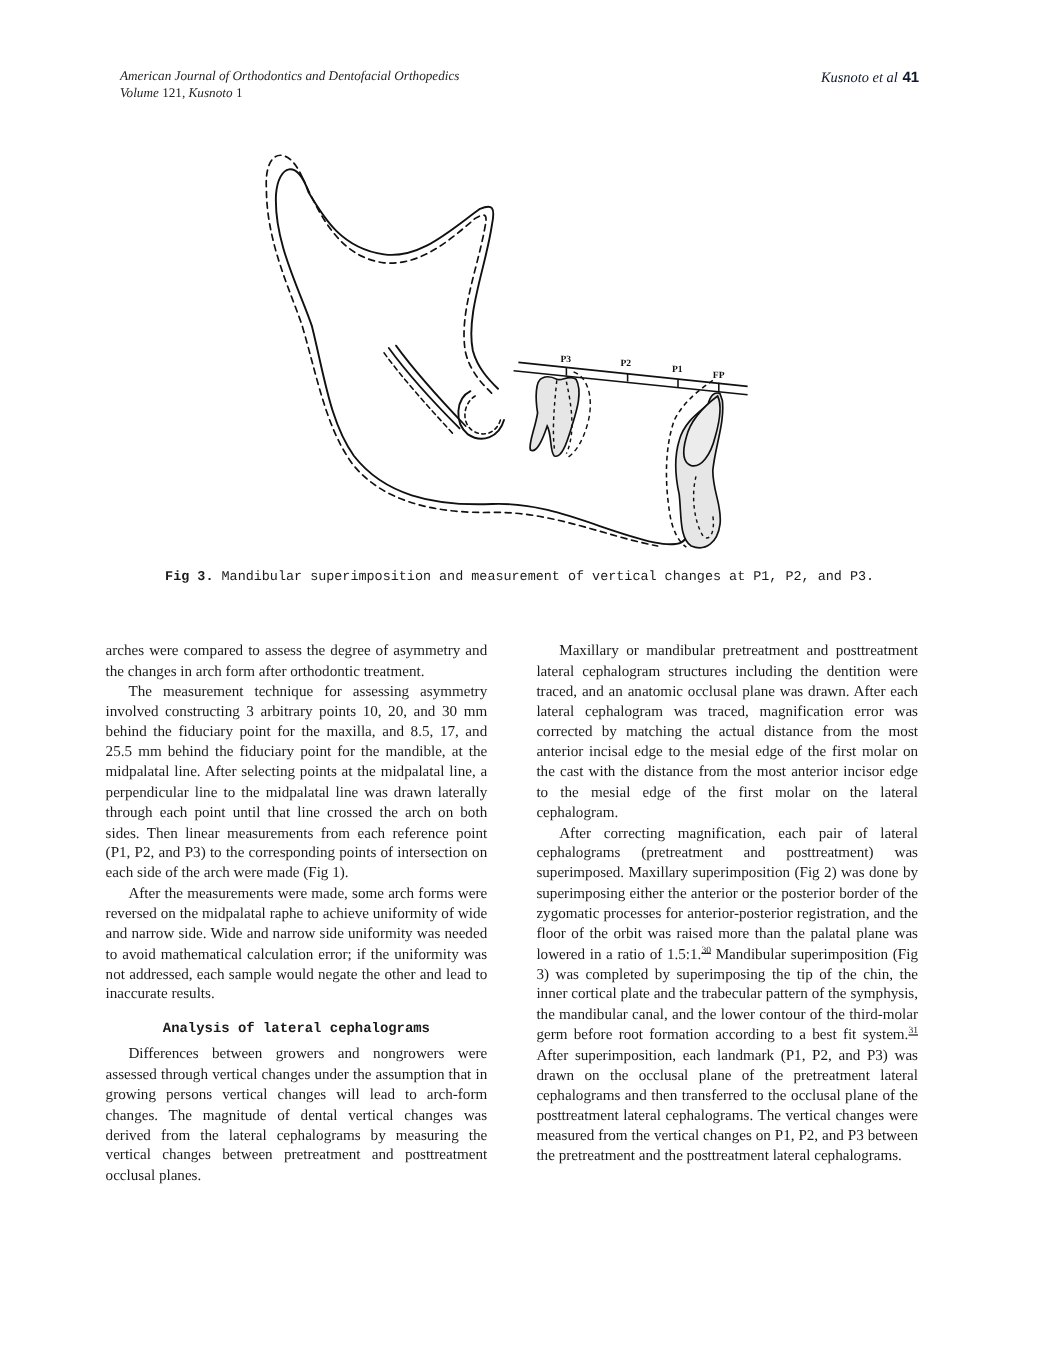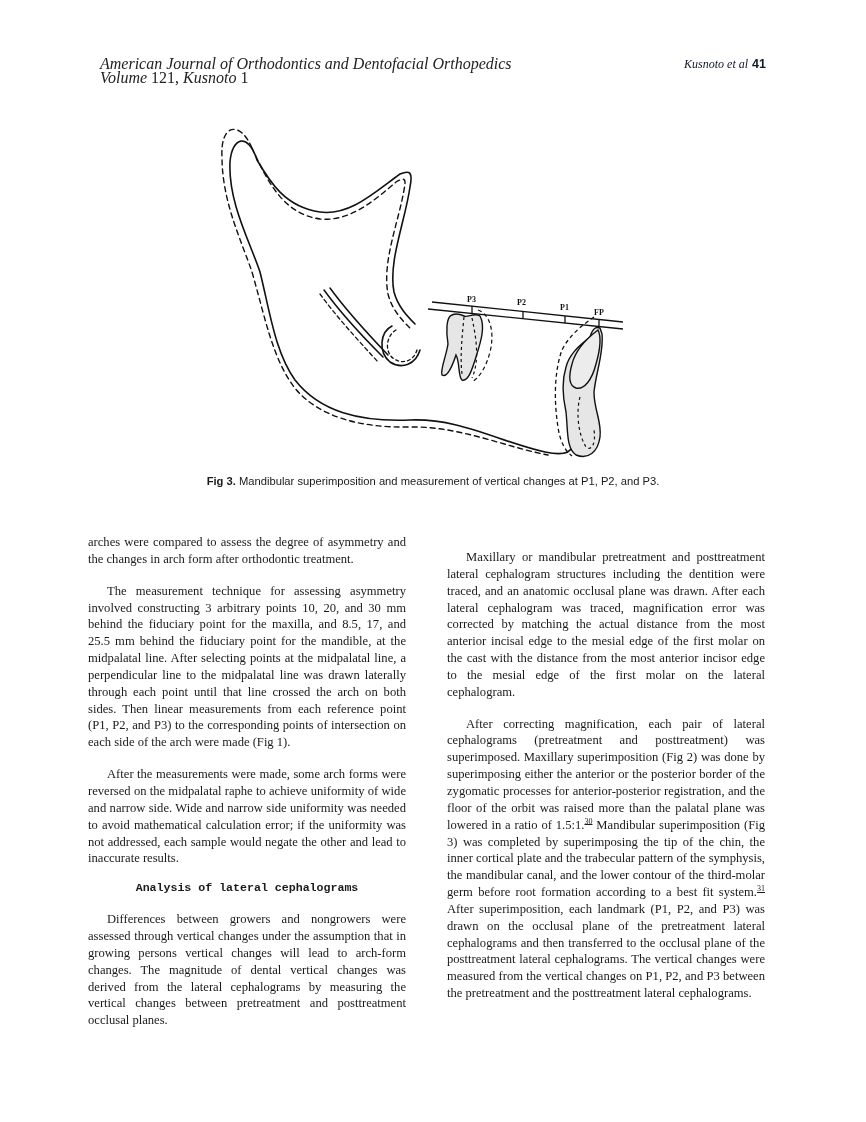--- a/index.html
+++ b/index.html
@@ -20,21 +20,21 @@
       top: 57px;
       left: 100px;
       width: 666px;
       height: 32px;
     }
     .rh-left {
       position: absolute;
       left: 0;
       top: 0;
       font-style: italic;
-      font-size: 16px;
+      font-size: 11px;
       line-height: 14px;
       color: #222;
     }
     .rh-left .upright { font-style: normal; }
     .rh-right {
       position: absolute;
       right: 0;
       top: 0;
       font-size: 12px;
       line-height: 14px;
@@ -56,21 +56,21 @@
       height: 350px;
     }
     .figure svg { display: block; }
 
     .caption {
       position: absolute;
       top: 474px;
       left: 0;
       width: 866px;
       text-align: center;
-      font-family: Liberation Sans, sans-serif;
+      font-family: Liberation Mono, monospace;
       font-size: 11.2px;
       line-height: 14px;
       color: #1a1a1a;
     }
     .caption .fig-label { font-weight: bold; }
 
     .column {
       position: absolute;
       top: 534px;
       width: 318px;
@@ -78,21 +78,21 @@
       line-height: 16.85px;
       text-align: justify;
       hyphens: none;
     }
     .col-left { left: 88px; }
     .col-right { left: 447px; }
     .column p {
       margin: 0;
       text-indent: 0;
     }
-    .column p.indent { text-indent: 19px; margin-top: 15px; }
+    .column p.indent { text-indent: 19px; }
     .column h3 {
       font-family: Liberation Mono, monospace;
       font-weight: bold;
       font-size: 11.6px;
       line-height: 16px;
       margin: 13px 0 4px 0;
       text-align: center;
     }
     sup {
       font-size: 8px;

